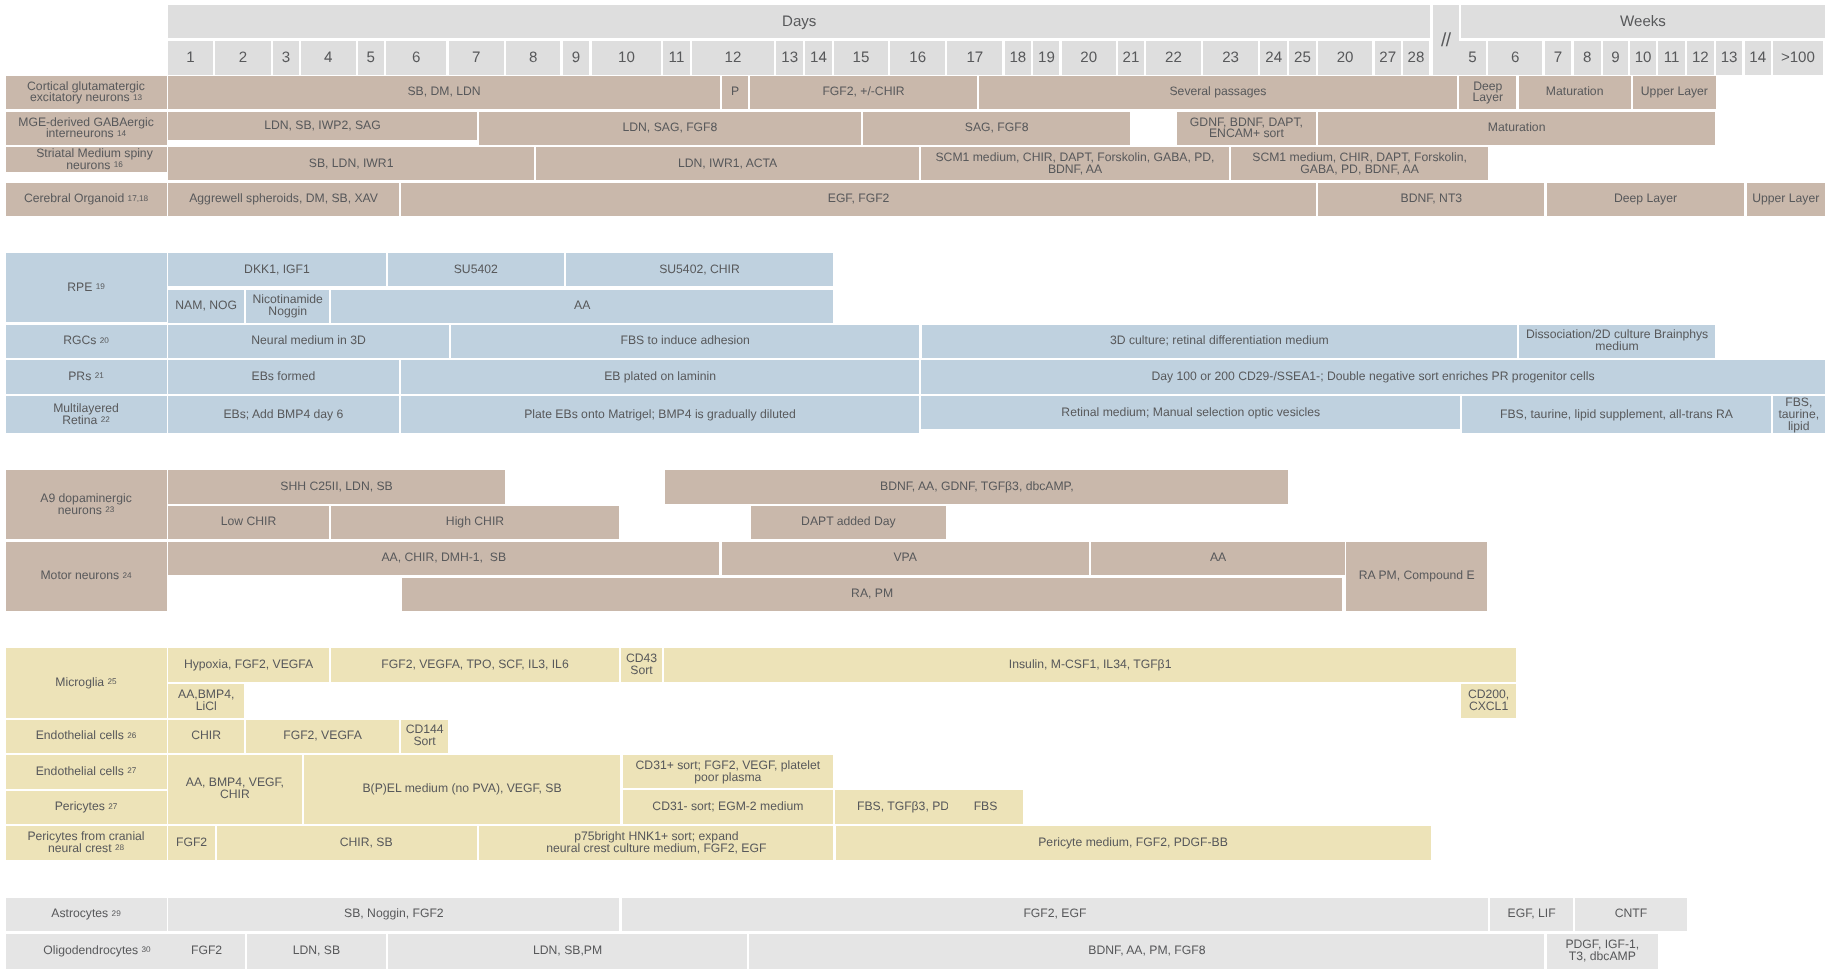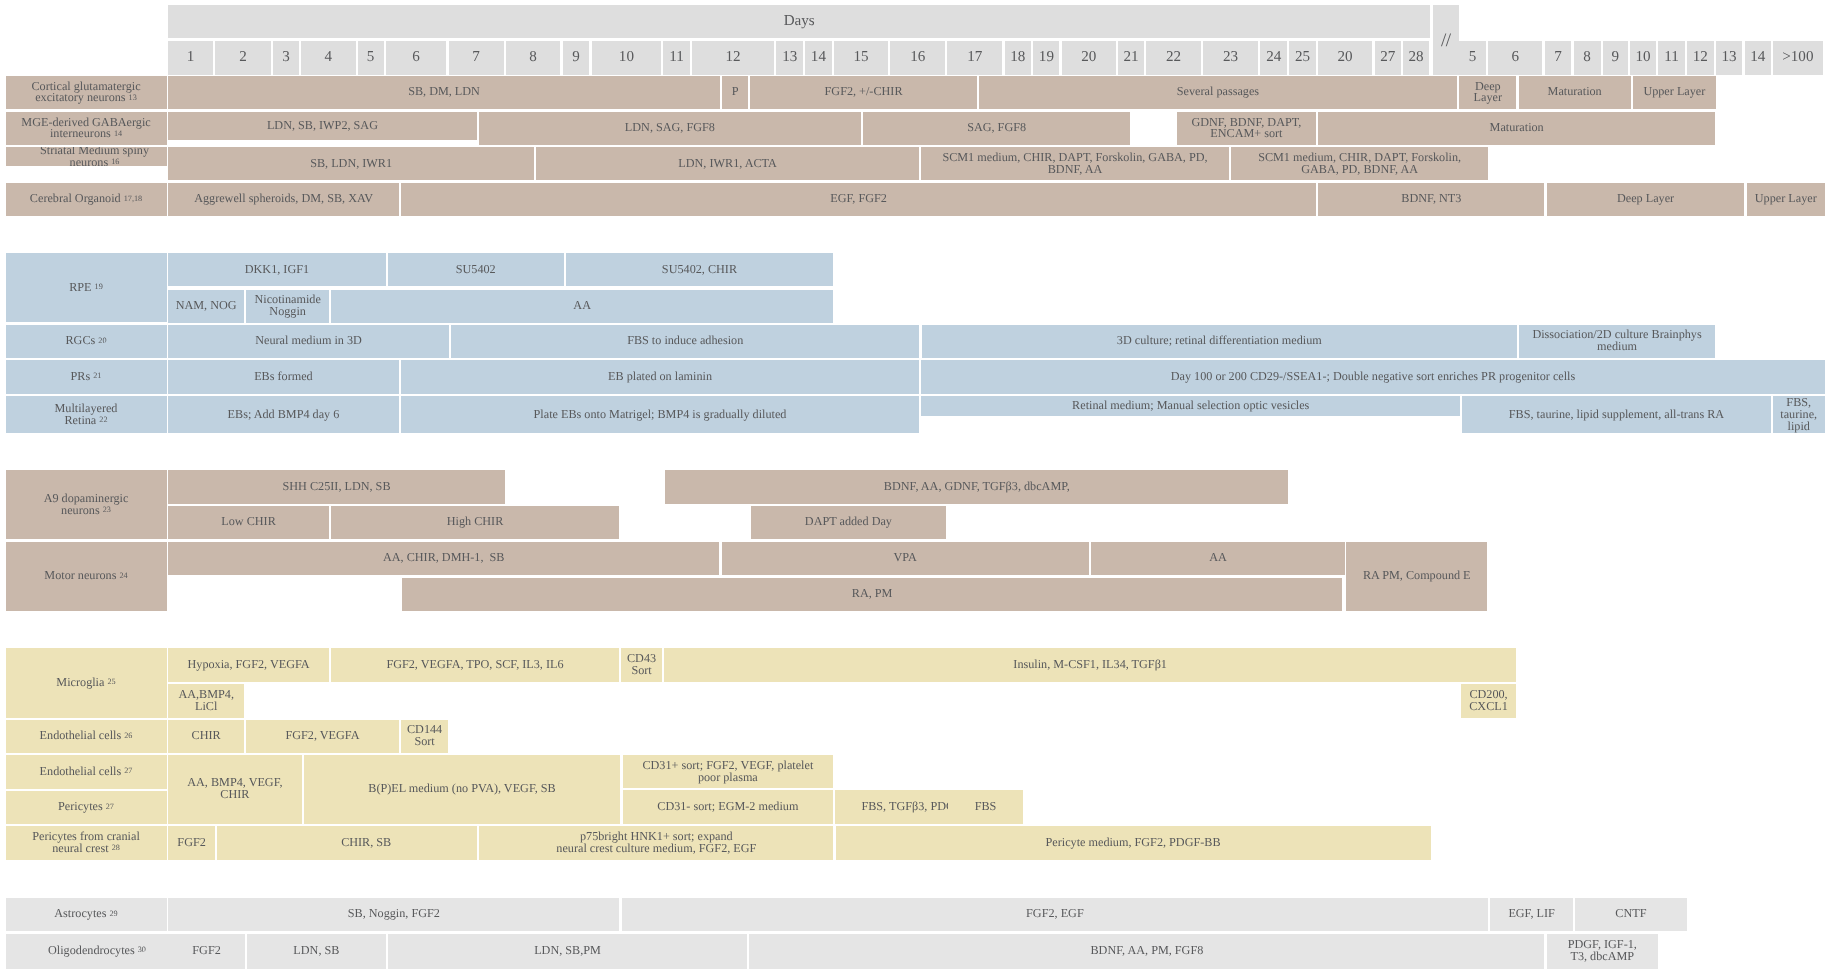--- a/index.html
+++ b/index.html
@@ -1,20 +1,20 @@
 <!DOCTYPE html>
 <html><head>
 <meta charset="utf-8">
 <title>Protocol timeline</title>
 <style>
   html,body{margin:0;padding:0;background:#ffffff;}
   body{width:1830px;height:976px;overflow:hidden;
        font-family:"Liberation Sans",sans-serif;
        -webkit-font-smoothing:antialiased;text-rendering:geometricPrecision;}
-  #figure{position:relative;width:1830px;height:976px;font-family:Liberation Serif, serif;}
+  #figure{position:relative;width:1830px;height:976px;}
   .cell{position:absolute;display:flex;align-items:center;justify-content:center;
         text-align:center;font-size:12.2px;line-height:11.9px;color:#58595b;
         box-sizing:border-box;padding:0 2px;overflow:hidden;flex-direction:column;}
   .cell > span{display:block;width:100%;}
   .hdr{position:absolute;display:flex;align-items:center;justify-content:center;
        background:#dedede;color:#58595b;font-size:15.1px;box-sizing:border-box;}
   .brown{background:#c9b8ab;}
   .blue{background:#bfd1df;}
   .yellow{background:#ede3b8;}
   .grey{background:#e5e5e5;}
@@ -24,20 +24,23 @@
 </head>
 <body>
 
 <div id="figure">
   <div class="hdr" id="days-bar" style="left: 168.2px; top: 4.9px; width: 1262.1px; height: 33.4px;">
       <span>Days</span>
     </div>
   <div class="hdr" id="break-cell" style="left: 1432.5px; top: 4.9px; width: 26.7px; height: 69.7px;">
       <span>//</span>
     </div>
+  <div class="hdr" id="weeks-bar" style="left: 1461px; top: 4.9px; width: 363.9px; height: 33.4px;">
+      <span>Weeks</span>
+    </div>
   <div id="tick-layer">
       <div class="hdr tick" style="left: 168.2px; top: 41px; width: 44.6px; height: 33.6px;">
         <span>1</span>
       </div>
       <div class="hdr tick" style="left: 215px; top: 41px; width: 55.8px; height: 33.6px;">
         <span>2</span>
       </div>
       <div class="hdr tick" style="left: 273px; top: 41px; width: 25.8px; height: 33.6px;">
         <span>3</span>
       </div>
@@ -152,21 +155,21 @@
     </div>
   <div id="section-layer">
       <div class="cell brown" style="left: 5.5px; top: 75.7px; width: 161px; height: 33.5px;">
         <span>Cortical glutamatergic</span>
         <span>excitatory neurons  <sup>13</sup></span>
       </div>
       <div class="cell brown" style="left: 5.5px; top: 111.9px; width: 161px; height: 33.1px;">
         <span>MGE-derived GABAergic</span>
         <span>interneurons  <sup>14</sup></span>
       </div>
-      <div class="cell brown" style="left: 5.5px; top: 147.4px; width: 161px; height: 19px; padding-left: 19px;">
+      <div class="cell brown" style="left: 5.5px; top: 147.4px; width: 161px; height: 25px; padding-left: 19px;">
         <span>Striatal Medium spiny</span>
         <span>neurons  <sup>16</sup></span>
       </div>
       <div class="cell brown" style="left: 5.5px; top: 183px; width: 161px; height: 32.7px;">
         <span>Cerebral Organoid  <sup>17,18</sup></span>
       </div>
       <div class="cell brown" style="left: 168.2px; top: 75.7px; width: 551.7px; height: 33.5px;">
         <span>SB, DM, LDN</span>
       </div>
       <div class="cell brown" style="left: 722.1px; top: 75.7px; width: 26.1px; height: 33.5px;">
@@ -286,21 +289,21 @@
       </div>
       <div class="cell blue" style="left: 921.4px; top: 360.3px; width: 903.2px; height: 33.3px;">
         <span>Day 100 or 200 CD29-/SSEA1-; Double negative sort enriches PR progenitor cells</span>
       </div>
       <div class="cell blue" style="left: 168.2px; top: 396.3px; width: 230.5px; height: 36.7px;">
         <span>EBs; Add BMP4 day 6</span>
       </div>
       <div class="cell blue" style="left: 400.9px; top: 396.3px; width: 518.3px; height: 36.7px;">
         <span>Plate EBs onto Matrigel; BMP4 is gradually diluted</span>
       </div>
-      <div class="cell blue" style="left: 921.4px; top: 396.3px; width: 538.7px; height: 20px;">
+      <div class="cell blue" style="left: 921.4px; top: 396.3px; width: 538.7px; height: 33px;">
         <span>Retinal medium; Manual selection optic vesicles</span>
       </div>
       <div class="cell blue" style="left: 1462.3px; top: 396.3px; width: 308.4px; height: 36.7px;">
         <span>FBS, taurine, lipid supplement, all-trans RA</span>
       </div>
       <div class="cell blue" style="left: 1772.9px; top: 396.3px; width: 51.7px; height: 36.7px;">
         <span>FBS,</span>
         <span>taurine,</span>
         <span>lipid</span>
       </div>

